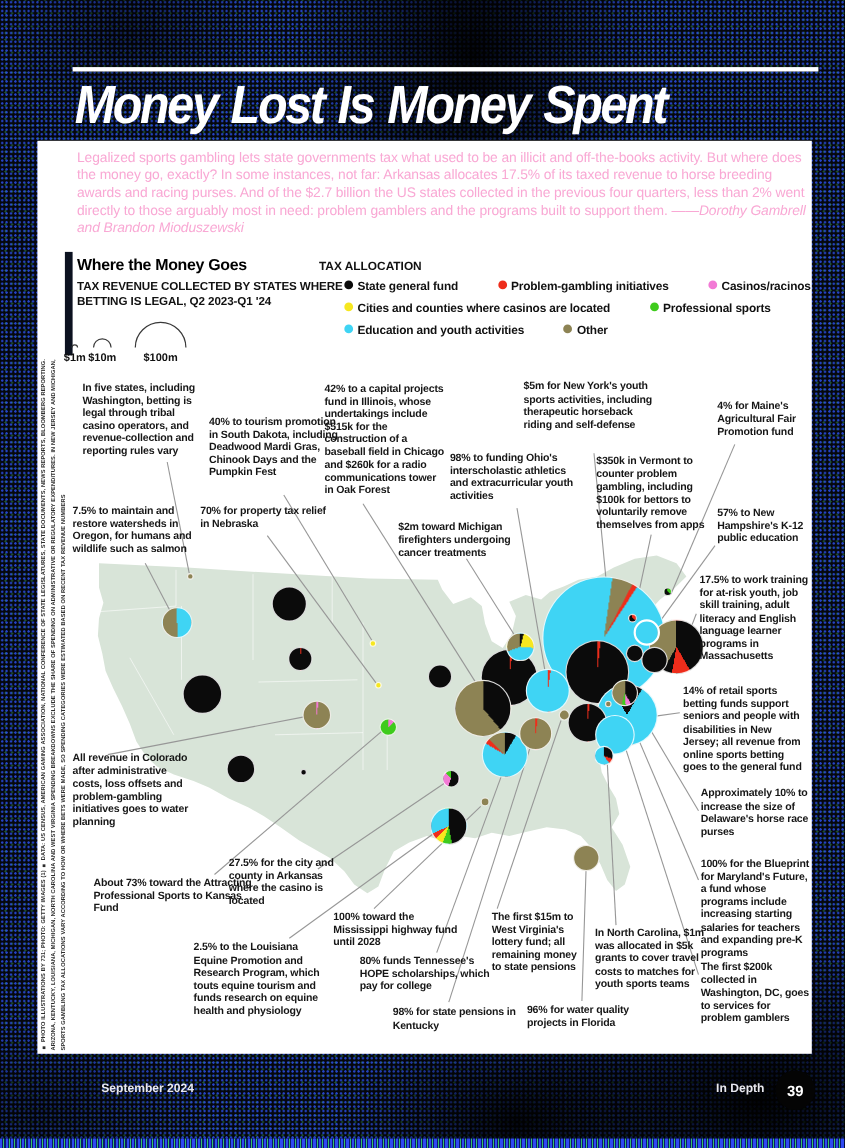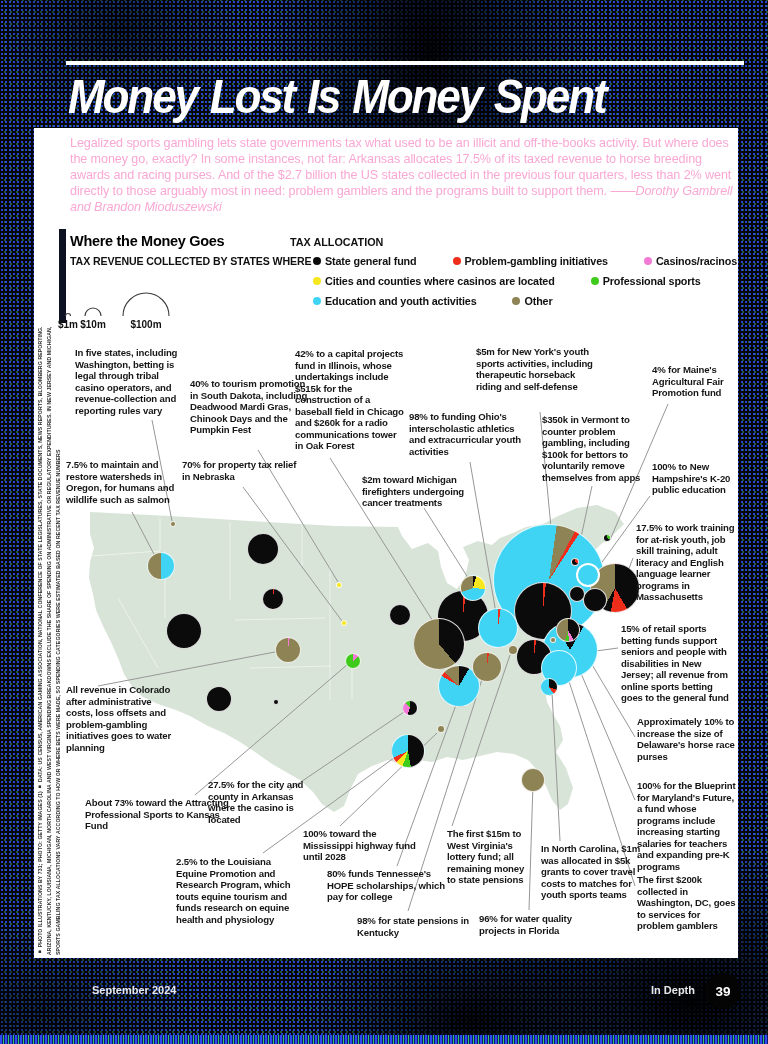--- a/index.html
+++ b/index.html
@@ -30,21 +30,21 @@
   .footnote{position:absolute;left:36px;top:295px;height:660px;width:20px;
       writing-mode:vertical-rl;transform:rotate(180deg);
       font-size:5.2px;font-weight:bold;line-height:1.7;color:#2c2c2c;letter-spacing:.1px;}
   .section-marker{position:absolute;left:59px;top:229px;width:7px;height:94px;background:#0c1220;}
   .section-heading{position:absolute;left:70px;top:233px;margin:0;font-size:14.5px;font-weight:bold;color:#000;letter-spacing:-.3px;}
   .section-sub{position:absolute;left:70px;top:255px;font-size:10.6px;font-weight:bold;color:#111;line-height:1.25;letter-spacing:-.1px;}
   .size-legend{position:absolute;left:56px;top:284px;}
   .alloc-legend{position:absolute;left:290px;top:236px;width:450px;}
   .alloc-title{font-size:10.8px;font-weight:bold;color:#111;margin-bottom:7px;}
   .legend-row{display:flex;align-items:center;column-gap:13px;margin-bottom:8px;}
-  .legend-item{display:flex;align-items:center;white-space:nowrap;padding-left:23px;}
+  .legend-item{display:flex;white-space:nowrap;padding-left:23px;}
   .legend-item .dot{width:8px;height:8px;border-radius:50%;margin-right:4px;flex:none;}
   .legend-item .lbl{font-size:10.8px;font-weight:bold;color:#111;letter-spacing:-.15px;}
   .map-svg{position:absolute;left:0;top:0;}
   .pie{position:absolute;border-radius:50%;box-sizing:border-box;}
   .note{position:absolute;font-size:9.6px;font-weight:bold;color:#161616;
       line-height:1.2;letter-spacing:-.15px;}
   .footer-left{position:absolute;left:66px;top:984px;color:#e8e8ef;font-size:11px;font-weight:bold;margin-left:26px;}
   .footer-right{position:absolute;left:651px;top:984px;color:#e8e8ef;font-size:11px;font-weight:bold;}
   .page-badge{position:absolute;left:705px;top:973px;width:36px;height:36px;border-radius:50%;
       background:#040404;color:#fff;font-size:13.5px;font-weight:bold;
@@ -67,20 +67,21 @@
   <div class="footnote" id="footnote">
       <div>■ PHOTO ILLUSTRATIONS BY 731; PHOTO: GETTY IMAGES (1) ■ DATA: US CENSUS, AMERICAN GAMING ASSOCIATION, NATIONAL CONFERENCE OF STATE LEGISLATURES, STATE DOCUMENTS, NEWS REPORTS, BLOOMBERG REPORTING.</div>
       <div>ARIZONA, KENTUCKY, LOUISIANA, MICHIGAN, NORTH CAROLINA AND WEST VIRGINIA SPENDING BREAKDOWNS EXCLUDE THE SHARE OF SPENDING ON ADMINISTRATIVE OR REGULATORY EXPENDITURES. IN NEW JERSEY AND MICHIGAN,</div>
       <div>SPORTS GAMBLING TAX ALLOCATIONS VARY ACCORDING TO HOW OR WHERE BETS WERE MADE, SO SPENDING CATEGORIES WERE ESTIMATED BASED ON RECENT TAX REVENUE NUMBERS</div>
     </div>
 
   <div class="section-marker"></div>
   <h2 class="section-heading">Where the Money Goes</h2>
   <div class="section-sub">
     <div>TAX REVENUE COLLECTED BY STATES WHERE</div>
+    <div>BETTING IS LEGAL, Q2 2023-Q1 '24</div>
   </div>
 
   <svg class="size-legend" id="size-legend" width="210" height="48" viewBox="0 0 210 48">
       <path d="M9.5,32 A2.5,2.5 0 0 1 14.5,32" fill="none" stroke="#3a3a3a" stroke-width="1.1"></path>
       <text x="12" y="44" text-anchor="middle" font-size="10" font-weight="bold" fill="#111">$1m</text>
       <path d="M29,32 A8,8 0 0 1 45,32" fill="none" stroke="#3a3a3a" stroke-width="1.1"></path>
       <text x="37" y="44" text-anchor="middle" font-size="10" font-weight="bold" fill="#111">$10m</text>
       <path d="M67,32 A23,23 0 0 1 113,32" fill="none" stroke="#3a3a3a" stroke-width="1.1"></path>
       <text x="90" y="44" text-anchor="middle" font-size="10" font-weight="bold" fill="#111">$100m</text>
     </svg>
@@ -212,23 +213,23 @@
       <div class="note" style="left: 75px; top: 347px; width: 112px;">In five states, including Washington, betting is legal through tribal casino operators, and revenue-collection and reporting rules vary</div>
       <div class="note" style="left: 190px; top: 378px; width: 120px;">40% to tourism promotion in South Dakota, including Deadwood Mardi Gras, Chinook Days and the Pumpkin Fest</div>
       <div class="note" style="left: 66px; top: 459px; width: 112px;">7.5% to maintain and restore watersheds in Oregon, for humans and wildlife such as salmon</div>
       <div class="note" style="left: 182px; top: 459px; width: 125px;">70% for property tax relief in Nebraska</div>
       <div class="note" style="left: 295px; top: 348px; width: 110px;">42% to a capital projects fund in Illinois, whose undertakings include $515k for the construction of a baseball field in Chicago and $260k for a radio communications tower in Oak Forest</div>
       <div class="note" style="left: 476px; top: 346px; width: 118px;">$5m for New York's youth sports activities, including therapeutic horseback riding and self-defense</div>
       <div class="note" style="left: 409px; top: 411px; width: 122px;">98% to funding Ohio's interscholastic athletics and extracurricular youth activities</div>
       <div class="note" style="left: 362px; top: 474px; width: 122px;">$2m toward Michigan firefighters undergoing cancer treatments</div>
       <div class="note" style="left: 652px; top: 364px; width: 86px;">4% for Maine's Agricultural Fair Promotion fund</div>
       <div class="note" style="left: 542px; top: 414px; width: 112px;">$350k in Vermont to counter problem gambling, including $100k for bettors to voluntarily remove themselves from apps</div>
-      <div class="note" style="left: 652px; top: 461px; width: 88px;">100% to New Hampshire's K-20 public education</div>
+      <div class="note" style="left: 652px; top: 461px; width: 88px;">57% to New Hampshire's K-12 public education</div>
       <div class="note" style="left: 636px; top: 522px; width: 102px;">17.5% to work training for at-risk youth, job skill training, adult literacy and English language learner programs in Massachusetts</div>
-      <div class="note" style="left: 621px; top: 623px; width: 112px;">15% of retail sports betting funds support seniors and people with disabilities in New Jersey; all revenue from online sports betting goes to the general fund</div>
+      <div class="note" style="left: 621px; top: 623px; width: 112px;">14% of retail sports betting funds support seniors and people with disabilities in New Jersey; all revenue from online sports betting goes to the general fund</div>
       <div class="note" style="left: 637px; top: 716px; width: 100px;">Approximately 10% to increase the size of Delaware's horse race purses</div>
       <div class="note" style="left: 637px; top: 780px; width: 100px;">100% for the Blueprint for Maryland's Future, a fund whose programs include increasing starting salaries for teachers and expanding pre-K programs</div>
       <div class="note" style="left: 637px; top: 874px; width: 100px;">The first $200k collected in Washington, DC, goes to services for problem gamblers</div>
       <div class="note" style="left: 66px; top: 684px; width: 106px;">All revenue in Colorado after administrative costs, loss offsets and problem-gambling initiatives goes to water planning</div>
       <div class="note" style="left: 85px; top: 797px; width: 150px;">About 73% toward the Attracting Professional Sports to Kansas Fund</div>
       <div class="note" style="left: 208px; top: 779px; width: 100px;">27.5% for the city and county in Arkansas where the casino is located</div>
       <div class="note" style="left: 176px; top: 856px; width: 125px;">2.5% to the Louisiana Equine Promotion and Research Program, which touts equine tourism and funds research on equine health and physiology</div>
       <div class="note" style="left: 303px; top: 828px; width: 120px;">100% toward the Mississippi highway fund until 2028</div>
       <div class="note" style="left: 327px; top: 868px; width: 120px;">80% funds Tennessee's HOPE scholarships, which pay for college</div>
       <div class="note" style="left: 357px; top: 915px; width: 115px;">98% for state pensions in Kentucky</div>

